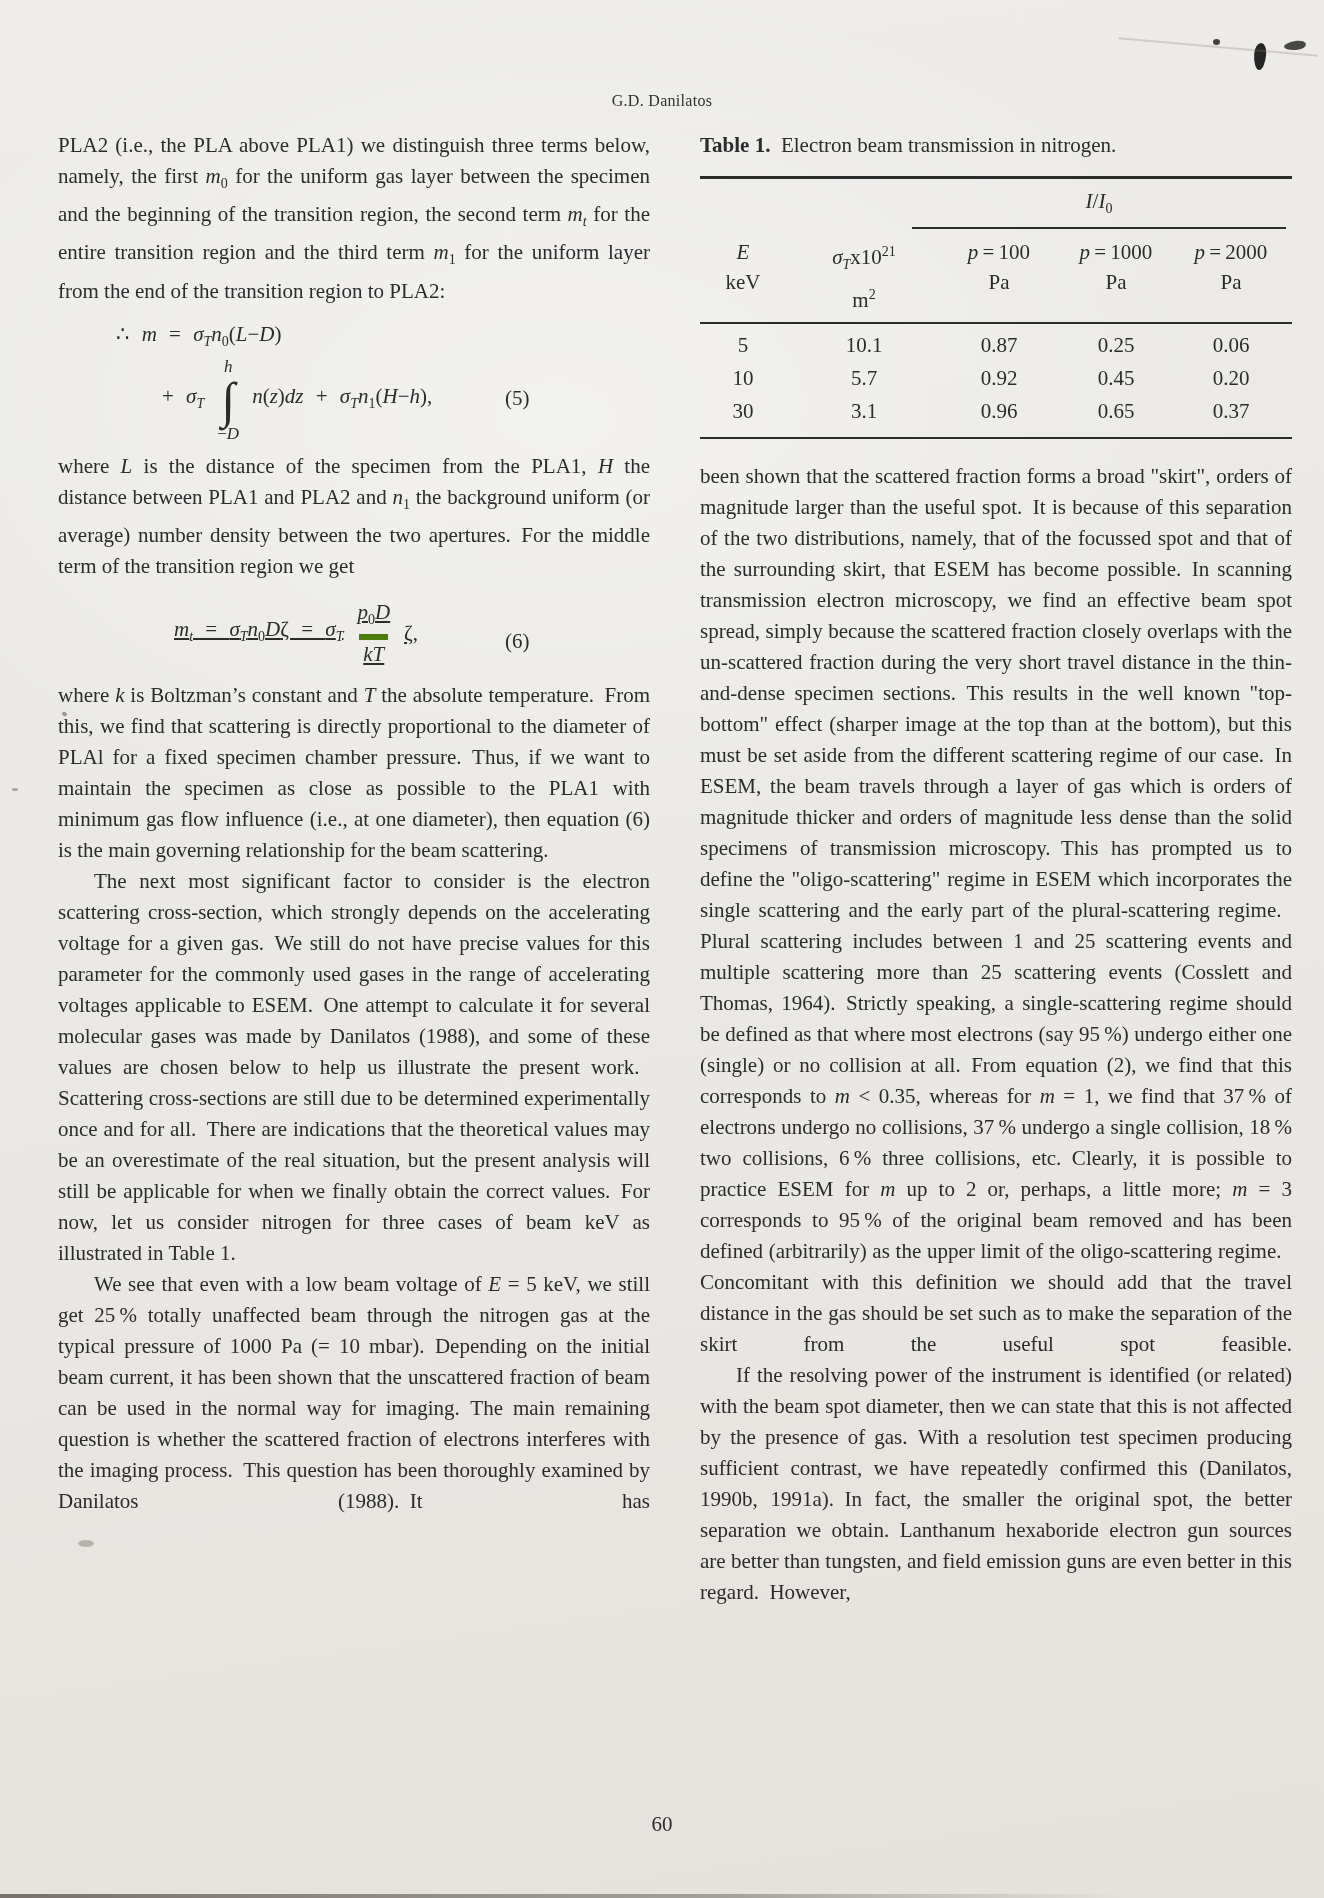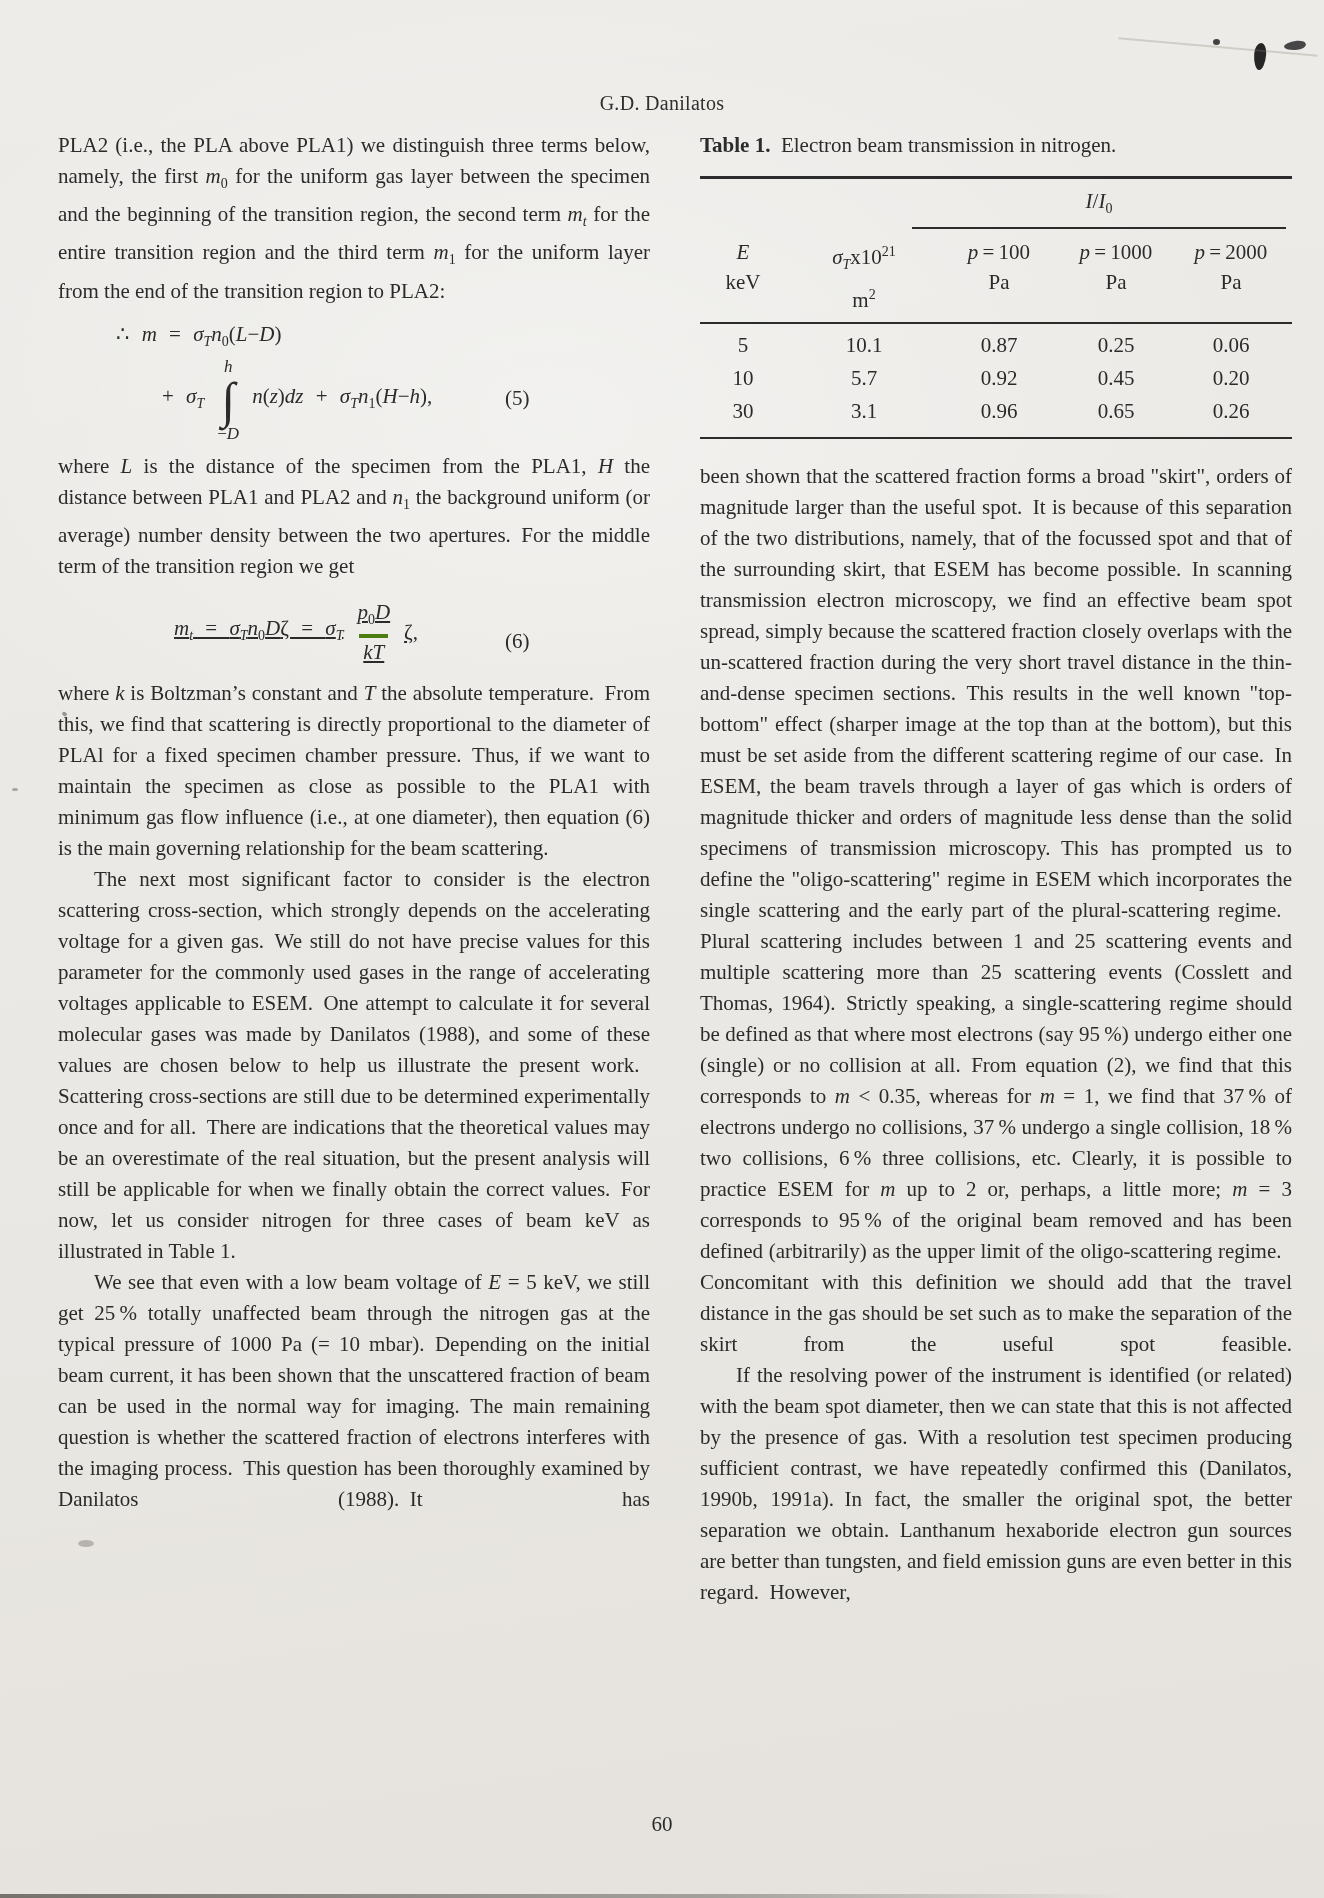--- a/index.html
+++ b/index.html
@@ -7,21 +7,21 @@
     width:1324px; height:1898px; position:relative; overflow:hidden;
     font-family:"Liberation Serif", serif;
     color:#2b2b2b;
     background:
       radial-gradient(1100px 700px at 42% 22%, rgba(255,255,255,.35) 0%, rgba(255,255,255,0) 65%),
       linear-gradient(172deg, #edece9 0%, #eae8e4 55%, #e5e2dd 100%);
   }
   
   .running-head {
     position:absolute; top:92px; left:0; width:1324px;
-    text-align:center; font-size:20px; letter-spacing:.3px; color:#303030;
+    text-align:center; font-size:16px; letter-spacing:.3px; color:#303030;
   }
   
   .col {
     position:absolute; top:130px; width:592px;
     font-size:21px; line-height:31px; text-align:justify;
     text-justify:inter-word; hyphens:auto; -webkit-hyphens:auto;
   }
   #left-col  { left:58px; }
   #right-col { left:700px; }
   .col p { margin:0; }
@@ -37,21 +37,21 @@
   .eq5 .l3 { margin-left:104px; display:flex; align-items:center; gap:9px; }
   .eq5 .eqnum { top:64px; }
   .intwrap { display:inline-flex; flex-direction:column; align-items:center; margin:0 4px; }
   .intwrap .lim { font-size:17px; line-height:19px; word-spacing:0; }
   .intsign { font-size:50px; line-height:44px; padding:2px 0; }
   .eq6 { margin:18px 0 14px;text-decoration:underline; }
   .eq6 .inner { margin-left:116px; display:flex; align-items:center; gap:10px; }
   .eq6 .eqnum { top:26px; }
   .frac { display:inline-flex; flex-direction:column; align-items:center; word-spacing:0; }
   .frac .num { line-height:24px; padding:0 4px 2px; }
-  .frac .den { line-height:24px; padding:2px 4px 0; border-top:4px solid #4d7c0f; }
+  .frac .den { line-height:24px; padding:2px 4px 0; border-top:6px solid #4d7c0f; }
 
   
   .t1 { margin-bottom:22px; }
   .t1-caption { margin-bottom:15px; text-align:left; }
   .t1-cap-label { font-weight:bold; }
   .t1-rule-top { border-top:3px solid #2c2c2c; }
   .t1-span-inner {
     margin-left:212px; width:374px; text-align:center;
     padding:7px 0 3px; border-bottom:2px solid #2c2c2c; box-sizing:border-box;
   }
@@ -172,21 +172,21 @@
       <div class="t1-cell">5.7</div>
       <div class="t1-cell">0.92</div>
       <div class="t1-cell">0.45</div>
       <div class="t1-cell">0.20</div>
     </div>
     <div class="t1-grid">
       <div class="t1-cell">30</div>
       <div class="t1-cell">3.1</div>
       <div class="t1-cell">0.96</div>
       <div class="t1-cell">0.65</div>
-      <div class="t1-cell">0.26</div>
+      <div class="t1-cell">0.37</div>
     </div>
     <div class="t1-rule-bot"></div>
   </div>
 
   <p class="cont">been shown that the scattered fraction forms a broad "skirt", orders of magnitude larger than the useful spot. It is because of this separation of the two distributions, namely, that of the focussed spot and that of the surrounding skirt, that ESEM has become possible. In scanning transmission electron microscopy, we find an effective beam spot spread, simply because the scattered fraction closely overlaps with the un-scattered fraction during the very short travel distance in the thin-and-dense specimen sections. This results in the well known "top-bottom" effect (sharper image at the top than at the bottom), but this must be set aside from the different scattering regime of our case. In ESEM, the beam travels through a layer of gas which is orders of magnitude thicker and orders of magnitude less dense than the solid specimens of transmission microscopy. This has prompted us to define the "oligo-scattering" regime in ESEM which incorporates the single scattering and the early part of the plural-scattering regime. Plural scattering includes between 1 and 25 scattering events and multiple scattering more than 25 scattering events (Cosslett and Thomas, 1964). Strictly speaking, a single-scattering regime should be defined as that where most electrons (say 95 %) undergo either one (single) or no collision at all. From equation (2), we find that this corresponds to <i>m</i> &lt; 0.35, whereas for <i>m</i> = 1, we find that 37 % of electrons undergo no collisions, 37 % undergo a single collision, 18 % two collisions, 6 % three collisions, etc. Clearly, it is possible to practice ESEM for <i>m</i> up to 2 or, perhaps, a little more; <i>m</i> = 3 corresponds to 95 % of the original beam removed and has been defined (arbitrarily) as the upper limit of the oligo-scattering regime. Concomitant with this definition we should add that the travel distance in the gas should be set such as to make the separation of the skirt from the useful spot feasible.</p>
   <p class="indent cont">If the resolving power of the instrument is identified (or related) with the beam spot diameter, then we can state that this is not affected by the presence of gas. With a resolution test specimen producing sufficient contrast, we have repeatedly confirmed this (Danilatos, 1990b, 1991a). In fact, the smaller the original spot, the better separation we obtain. Lanthanum hexaboride electron gun sources are better than tungsten, and field emission guns are even better in this regard. However,</p>
 </div>
 
 <div class="page-number">60</div>
 

